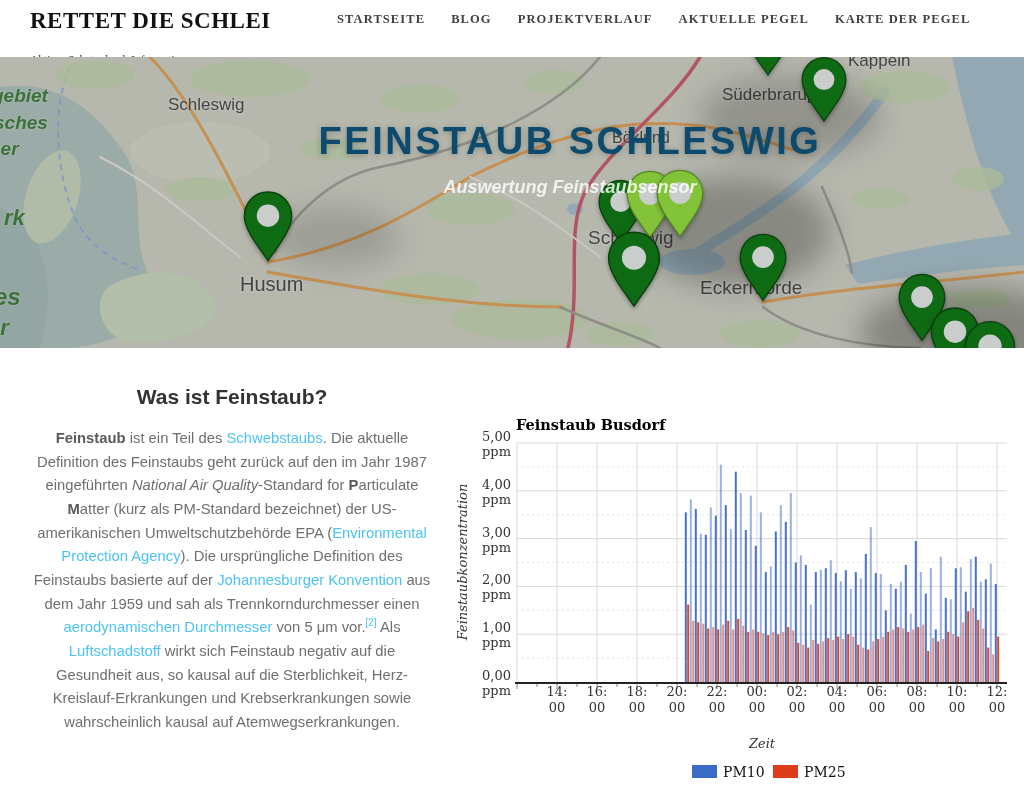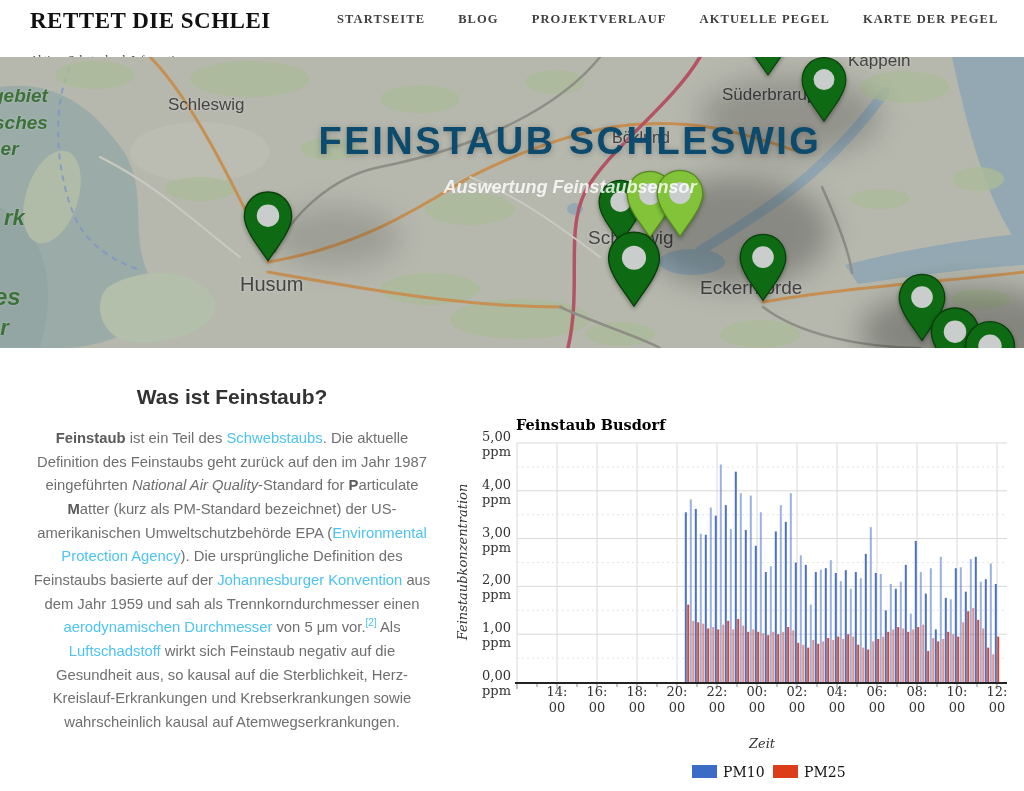--- a/index.html
+++ b/index.html
@@ -4,21 +4,21 @@
 <style>
   html,body{margin:0;padding:0;background:#fff;}
   body{width:1024px;height:791px;overflow:hidden;font-family:"Liberation Sans",sans-serif;position:relative;}
   .page{position:absolute;inset:0;background:#fff;}
 
   
   header{position:absolute;left:0;top:0;width:1024px;height:57px;background:#fff;font-family:Liberation Serif, serif;}
   .logo{position:absolute;left:30px;top:8px;}
   .logo-title{font-size:23px;font-weight:700;color:#111;letter-spacing:.5px;line-height:1.15;}
   .logo-tag{font-size:11.5px;color:#333;margin-top:20px;}
-  nav{position:absolute;left:337px;top:0;height:39px;display:flex;align-items:center;gap:33px;}
+  nav{position:absolute;left:337px;top:0;height:39px;display:flex;align-items:center;gap:26px;}
   nav a{font-size:12.5px;font-weight:700;letter-spacing:1.1px;color:#404040;text-decoration:none;white-space:nowrap;cursor:pointer;}
 
   
   .hero{position:absolute;left:0;top:57px;width:1024px;height:291px;overflow:hidden;background:#d2d4c8;}
   .hero svg.map{position:absolute;left:0;top:0;}
   .mlabel{position:absolute;color:#4a4a4a;font-size:17px;text-shadow:0 0 3px rgba(255,255,255,.7);white-space:nowrap;}
   .mlabel.big{font-size:19px;}
   .glabel{position:absolute;color:#41803e;font-size:19px;font-style:italic;font-weight:600;text-shadow:0 0 2px rgba(255,255,255,.5);white-space:nowrap;}
   .pin{position:absolute;filter:drop-shadow(0 2px 2px rgba(0,0,0,.35));}
   .smudge{position:absolute;border-radius:50%;filter:blur(14px);}

